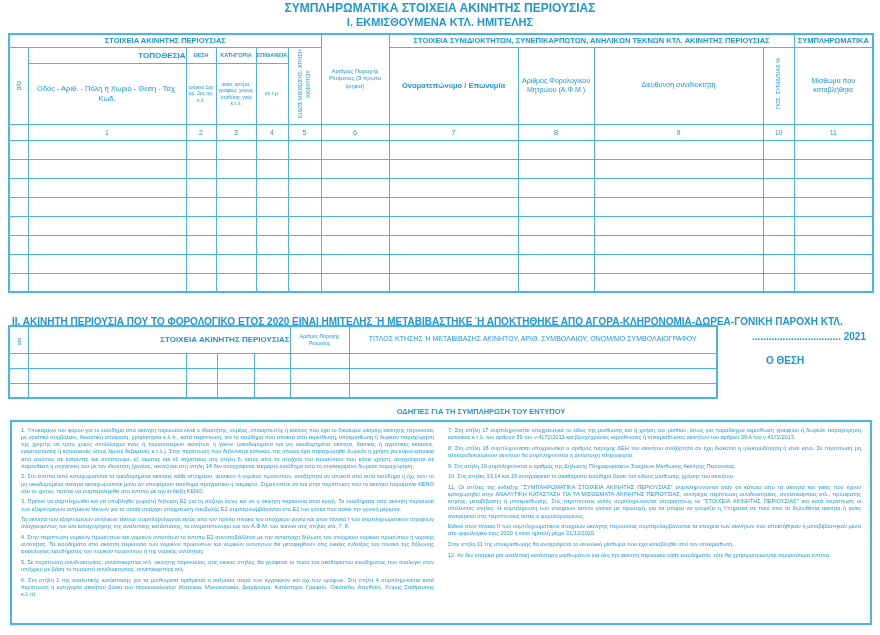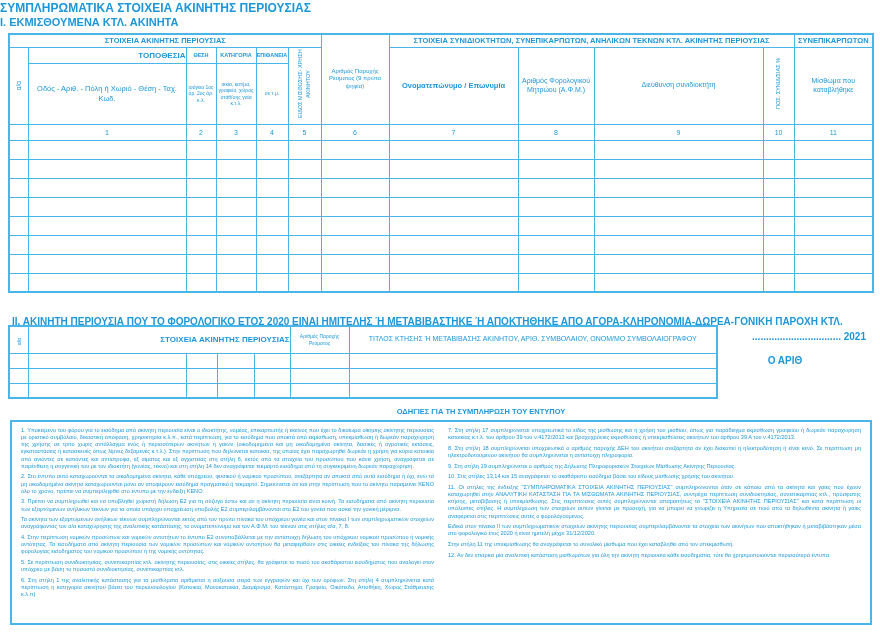--- a/index.html
+++ b/index.html
@@ -6,21 +6,21 @@
     --ink:#1e97d8;
     --grid:#49b5e9;
   }
   *{box-sizing:border-box;}
   html,body{margin:0;padding:0;}
   body{
     position:relative;width:880px;height:635px;overflow:hidden;background:#fff;
     font-family:"Liberation Sans",sans-serif;color:var(--ink);
   }
   .abs{position:absolute;}
-  .title-block{top:2px;left:0;width:880px;text-align:left;line-height:1.15;}
+  .title-block{top:2px;left:0;width:880px;text-align:center;line-height:1.15;}
   .title-main{font-size:12px;font-weight:bold;}
   .title-sub{font-size:11px;font-weight:bold;}
 
   table{border-collapse:collapse;table-layout:fixed;}
   td,th{border:1px solid var(--grid);padding:0;overflow:hidden;vertical-align:middle;text-align:center;font-weight:normal;}
   .tbl{border:2px solid var(--grid);}
 
   .grp{font-size:7.5px;font-weight:bold;}
   .lbl-big{font-size:8px;font-weight:bold;text-align:right;}
   .lbl-sm{font-size:5.5px;font-weight:bold;line-height:1.1;}
@@ -40,21 +40,21 @@
   .instr-title{top:407px;left:0;width:880px;text-align:center;font-size:7.5px;font-weight:bold;margin-left:41px;}
   .instr-box{top:420px;left:10px;width:862px;height:205px;border:2px solid var(--grid);display:flex;gap:14px;padding:5px 9px;overflow:hidden;}
   .instr-col{flex:1 1 0;font-size:5.6px;line-height:1.28;text-align:justify;}
   .instr-col p{margin:0 0 3.5px 0;}
 </style>
 </head>
 <body>
 
 <div class="abs title-block">
   <div class="title-main">ΣΥΜΠΛΗΡΩΜΑΤΙΚΑ ΣΤΟΙΧΕΙΑ ΑΚΙΝΗΤΗΣ ΠΕΡΙΟΥΣΙΑΣ</div>
-  <div class="title-sub">Ι. ΕΚΜΙΣΘΟΥΜΕΝΑ ΚΤΛ. ΑΚΙΝΗΤΑ</div>
+  <div class="title-sub">Ι. ΕΚΜΙΣΘΟΥΜΕΝΑ ΚΤΛ. ΗΜΙΤΕΛΗΣ</div>
 </div>
 
 <table class="abs tbl" style="top:33px;left:8px;width:864px;">
   <colgroup>
     <col style="width:19px">
       <col style="width:158px">
       <col style="width:30px">
       <col style="width:40px">
     <col style="width:32px">
       <col style="width:33px">
@@ -65,21 +65,21 @@
       <col style="width:31px">
       <col style="width:79px">
   </colgroup>
   <tbody>
       <tr style="height:13px">
     <th colspan="6" class="grp">ΣΤΟΙΧΕΙΑ ΑΚΙΝΗΤΗΣ ΠΕΡΙΟΥΣΙΑΣ</th>
     <th rowspan="3" class="sub-sm">
           <div style="font-size:6px;line-height:1.3;">Αριθμός Παροχής Ρεύματος (9 πρώτα ψηφία)</div>
         </th>
     <th colspan="4" class="grp">ΣΤΟΙΧΕΙΑ ΣΥΝΙΔΙΟΚΤΗΤΩΝ, ΣΥΝΕΠΙΚΑΡΠΩΤΩΝ, ΑΝΗΛΙΚΩΝ ΤΕΚΝΩΝ ΚΤΛ. ΑΚΙΝΗΤΗΣ ΠΕΡΙΟΥΣΙΑΣ</th>
-    <th class="grp">ΣΥΝΕΠΙΚΑΡΠΩΤΩΝ</th>
+    <th class="grp">ΣΥΜΠΛΗΡΩΜΑΤΙΚΑ</th>
   </tr>
   <tr style="height:16px">
     <th rowspan="2"><span class="vert-aa">α/α</span></th>
     <th class="lbl-big">ΤΟΠΟΘΕΣΙΑ</th>
     <th class="lbl-sm">ΘΕΣΗ</th>
     <th class="lbl-sm">ΚΑΤΗΓΟΡΙΑ</th>
     <th class="lbl-sm">ΕΠΙΦΑΝΕΙΑ</th>
     <th rowspan="2"><span class="vert">ΕΙΔΟΣ ΜΙΣΘΩΣΗΣ- ΧΡΗΣΗ ΑΚΙΝΗΤΟΥ</span></th>
     <th rowspan="2" class="hdr-md-b">Ονοματεπώνυμο / Επωνυμία</th>
     <th rowspan="2" class="hdr-md">Αριθμός Φορολογικού Μητρώου (Α.Φ.Μ.)</th>
@@ -270,21 +270,21 @@
         <td></td>
         <td></td>
         <td></td>
         <td></td>
       </tr>
     </tbody>
 </table>
 
 <div class="abs sign">
   <div class="date-line">................................ 2021</div>
-  <div class="declarant">Ο ΑΡΙΘ</div>
+  <div class="declarant">Ο ΘΕΣΗ</div>
 </div>
 
 <div class="abs instr-title">ΟΔΗΓΙΕΣ ΓΙΑ ΤΗ ΣΥΜΠΛΗΡΩΣΗ ΤΟΥ ΕΝΤΥΠΟΥ</div>
 <div class="abs instr-box">
   <div class="instr-col" id="instr-left">
       <p>1. Υποκείμενο του φόρου για το εισόδημα από ακίνητη περιουσία είναι ο ιδιοκτήτης, νομέας, επικαρπωτής ή εκείνος που έχει το δικαίωμα οίκησης ακίνητης περιουσίας με οριστικό συμβόλαιο, δικαστική απόφαση, χρησικτησία κ.λ.π., κατά περίπτωση, για το εισόδημα που αποκτά από εκμίσθωση, υπεκμίσθωση ή δωρεάν παραχώρηση της χρήσης σε τρίτο χωρίς αντάλλαγμα ενός ή περισσότερων ακινήτων ή γαιών (οικοδομημένα και μη οικοδομημένα ακίνητα, δασικές ή αγροτικές εκτάσεις, εγκαταστάσεις ή κατασκευές όπως λίμνες δεξαμενές κ.τ.λ.). Στην περίπτωση που δηλώνεται κατοικία, της οποίας έχει παραχωρηθεί δωρεάν η χρήση για κύρια κατοικία από ανιόντες σε κατιόντες και αντίστροφα, εξ αίματος και εξ αγχιστείας στη στήλη 6, εκτός από τα στοιχεία του προσώπου που κάνει χρήση, αναγράφεται σε παρένθεση η συγγενική του με τον ιδιοκτήτη (γονέας, τέκνο) και στη στήλη 14 δεν αναγράφεται τεκμαρτό εισόδημα από τη συγκεκριμένη δωρεάν παραχώρηση.</p>
       <p>2. Στο έντυπο αυτό καταχωρούνται τα οικοδομημένα ακίνητα, κάθε υπόχρεου, φυσικού ή νομικού προσώπου, ανεξάρτητα αν αποκτά από αυτά εισόδημα ή όχι, ενώ τα μη οικοδομημένα ακίνητα καταχωρούνται μόνο αν αποφέρουν εισόδημα πραγματικό ή τεκμαρτό. Σημειώνεται ότι και στην περίπτωση που το ακίνητο παραμείνει ΚΕΝΟ όλο το χρόνο, πρέπει να συμπεριληφθεί στο έντυπο με την ένδειξη ΚΕΝΟ.</p>
       <p>3. Πρέπει να συμπληρωθεί και να υποβληθεί χωριστή δήλωση Ε2 για τη σύζυγο έστω και αν η ακίνητη περιουσία είναι κοινή. Τα εισοδήματα από ακίνητη περιουσία των εξαρτώμενων ανήλικων τέκνων για τα οποία υπάρχει υποχρέωση υποβολής Ε2 συμπεριλαμβάνονται στο Ε2 του γονέα που ασκεί την γονική μέριμνα.</p>
       <p>Τα ακίνητα των εξαρτώμενων ανήλικων τέκνων συμπληρώνονται εκτός από τον πρώτο πίνακα του υπόχρεου γονέα και στον πίνακα Ι των συμπληρωματικών στοιχείων αναγράφοντας τον α/α καταχώρησης της αναλυτικής κατάστασης, το ονοματεπώνυμο και τον Α.Φ.Μ. του τέκνου στις στήλες α/α, 7, 8.</p>
       <p>4. Στην περίπτωση νομικών προσώπων και νομικών οντοτήτων το έντυπο Ε2 συνυποβάλλεται με την αντίστοιχη δήλωση του υπόχρεου νομικού προσώπου ή νομικής οντότητας. Τα εισοδήματα από ακίνητη περιουσία των νομικών προσώπων και νομικών οντοτήτων θα μεταφερθούν στις οικείες ενδείξεις του πίνακα της δήλωσης φορολογίας εισοδήματος του νομικού προσώπου ή της νομικής οντότητας.</p>

